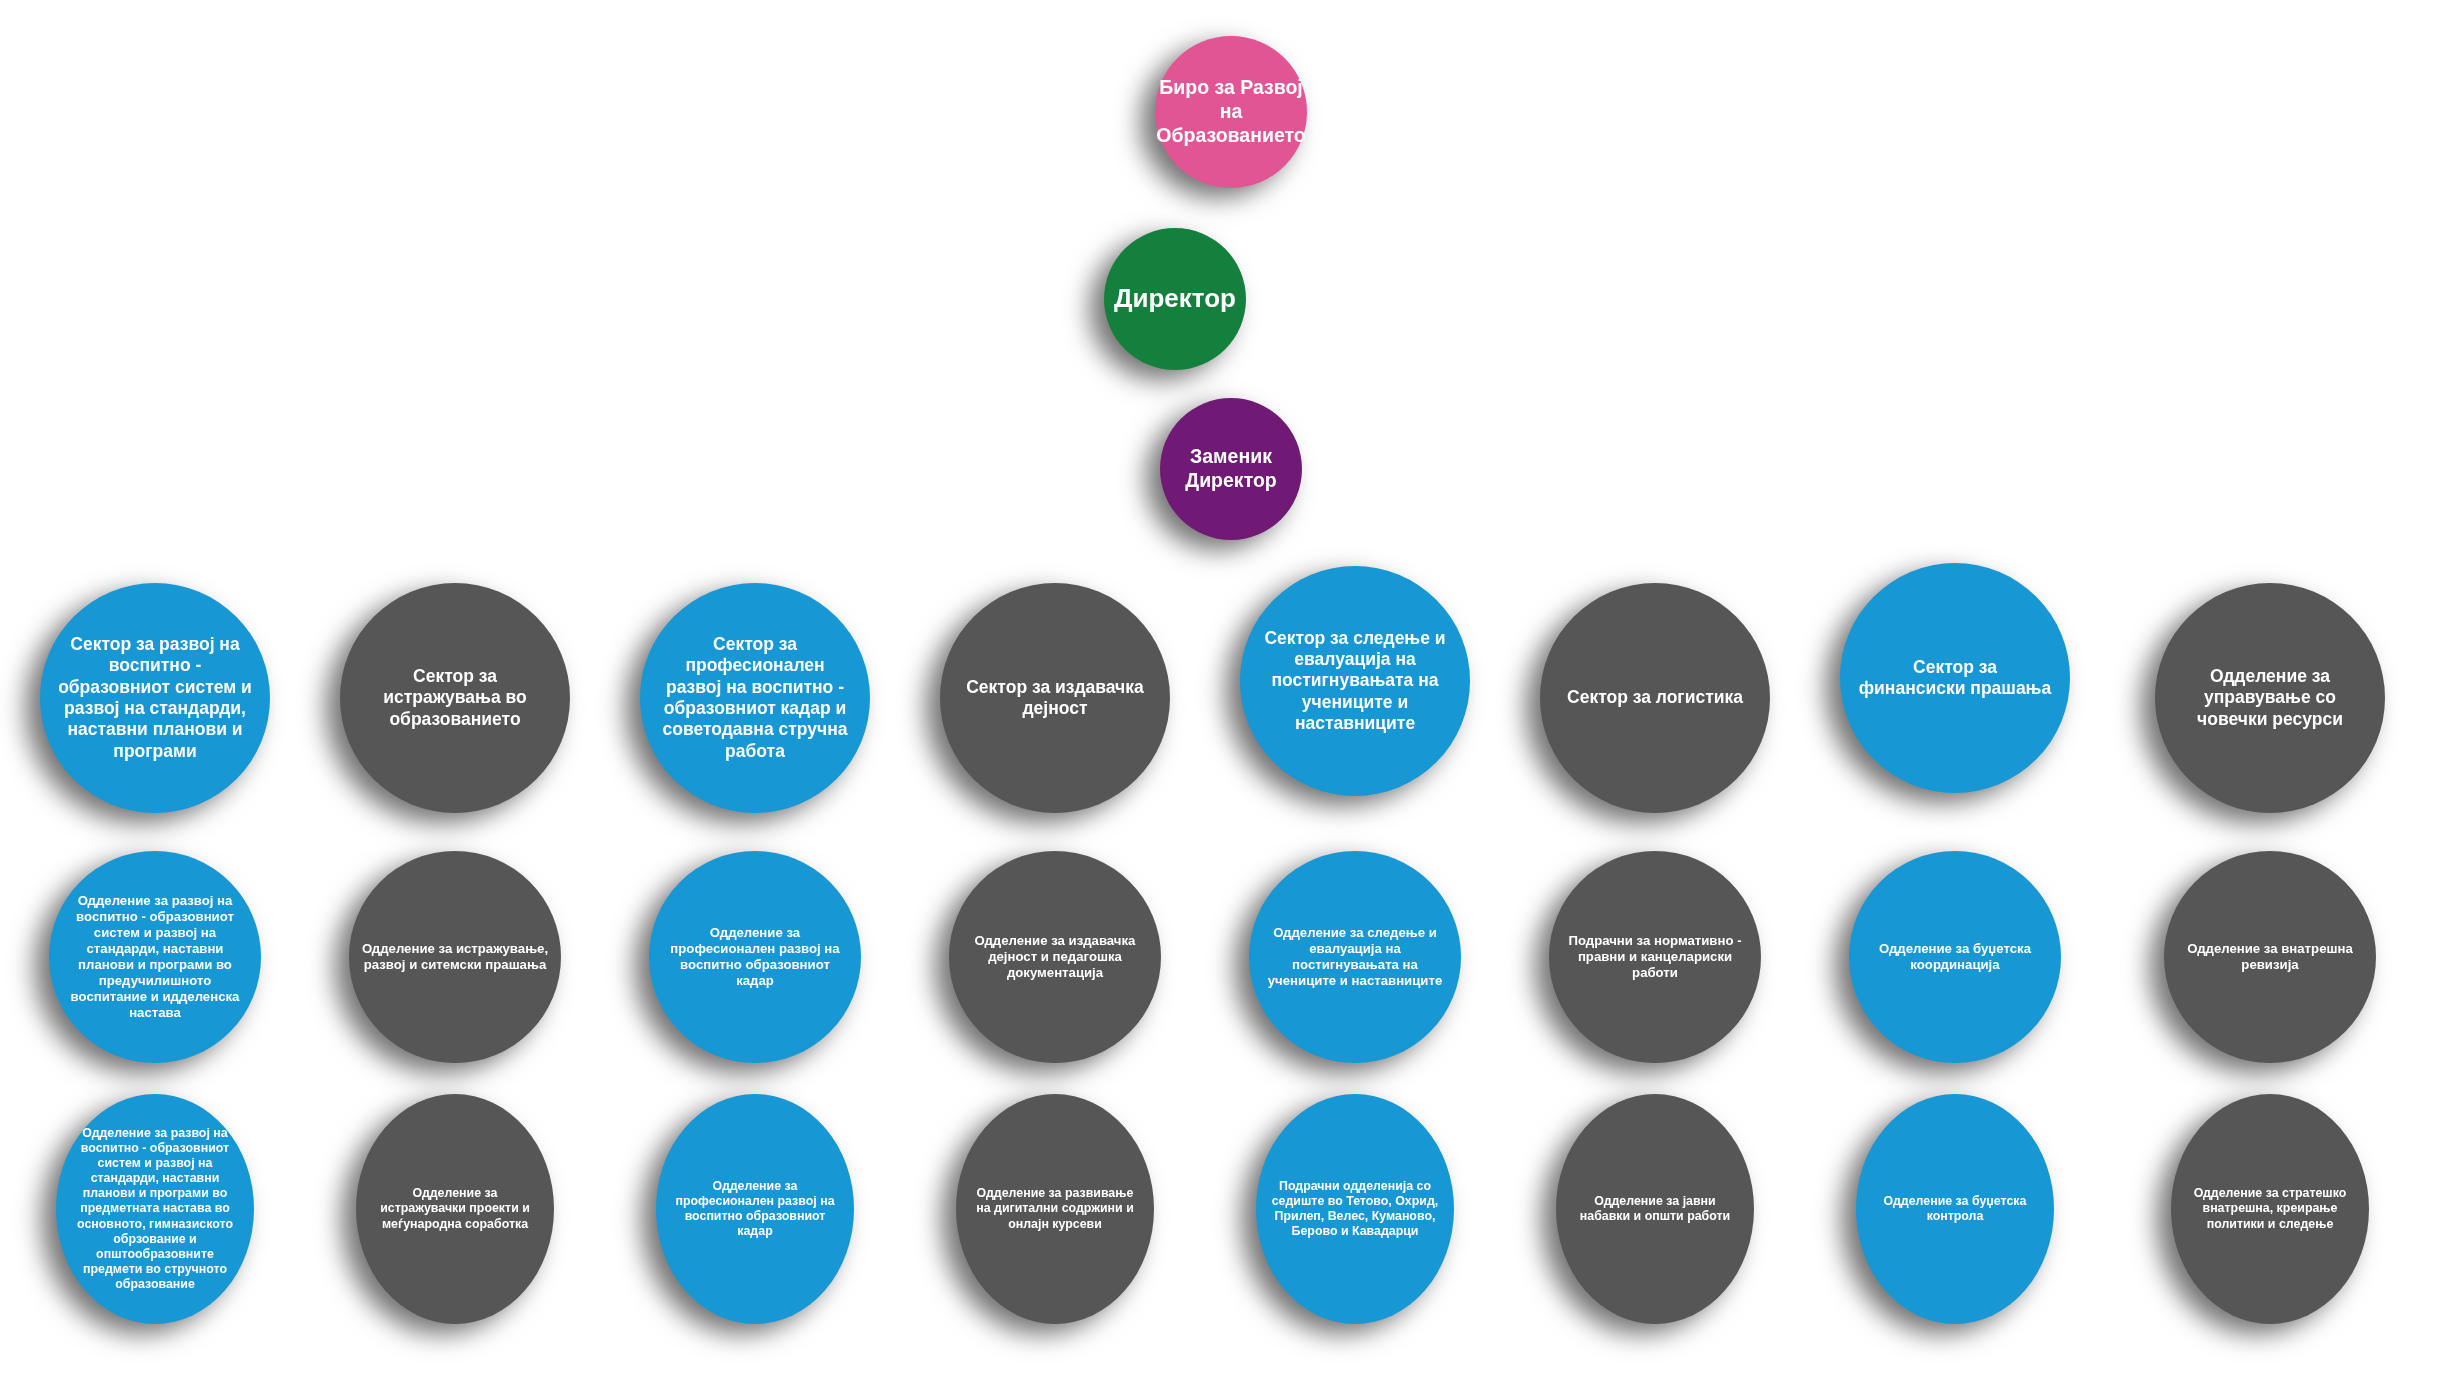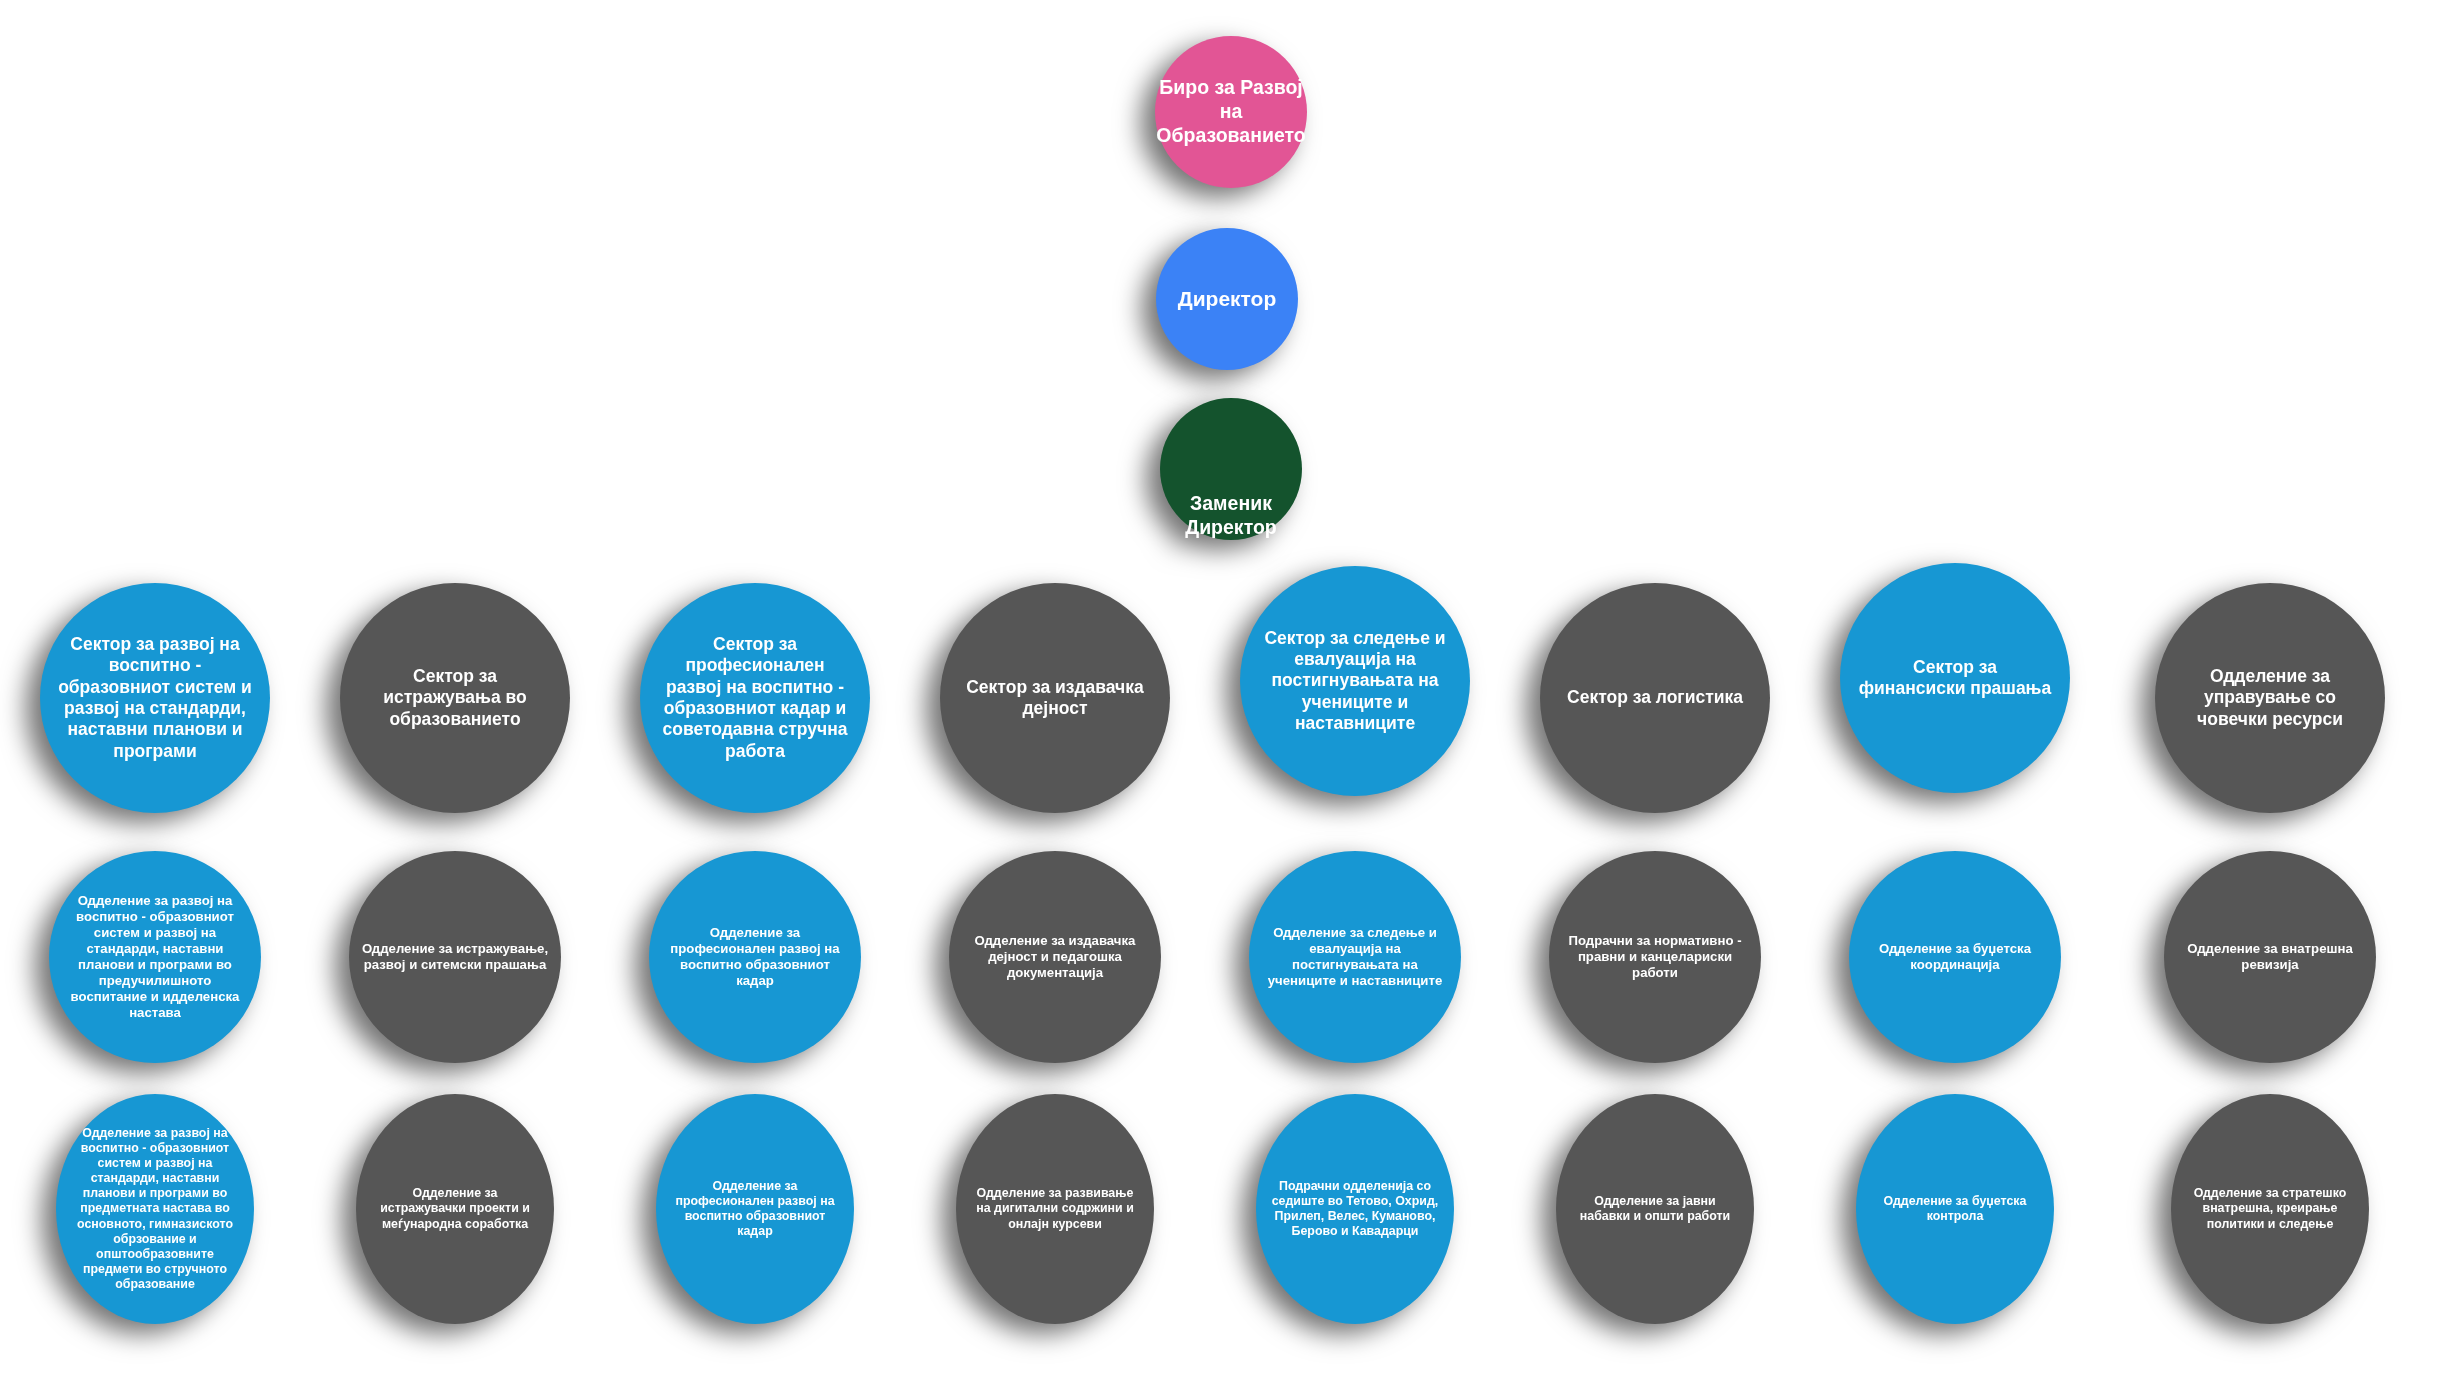--- a/index.html
+++ b/index.html
@@ -39,31 +39,30 @@
     white-space: pre-line;
   }
   
   .node-root {
     left: 1155px; top: 36px;
     width: 152px; height: 152px;
     background: #e25595;
     font-size: 19.5px;
   }
   .node-director {
-    left: 1156px; top: 228px;
+    left: 1104px; top: 228px;
     width: 142px; height: 142px;
-    background: #3b82f6;
-    font-size: 21px;
+    background: #15803d;
+    font-size: 26px;
   }
   .node-deputy {
     left: 1160px; top: 398px;
     width: 142px; height: 142px;
-    background: #14532d;
+    background: #701a75;
     font-size: 19.5px;
-    align-items: flex-end;
   }
   
   .row1 .node {
     width: 230px; height: 230px;
     font-size: 17.5px;
   }
   .row2 .node {
     width: 212px; height: 212px;
     font-size: 13.2px;
   }

